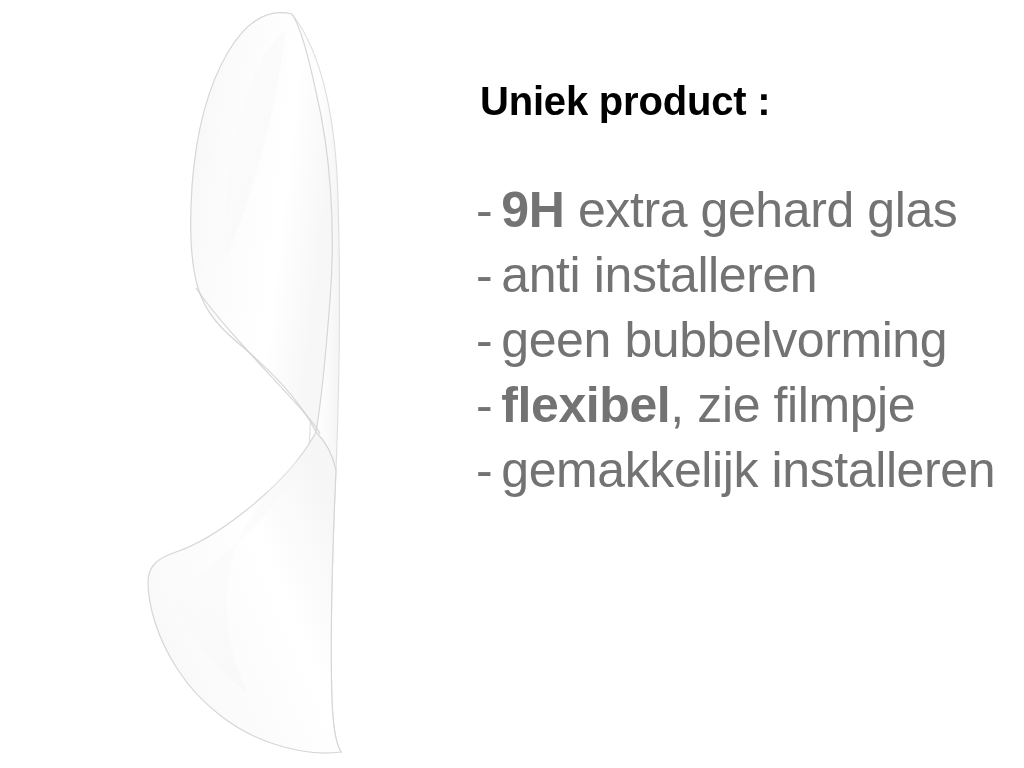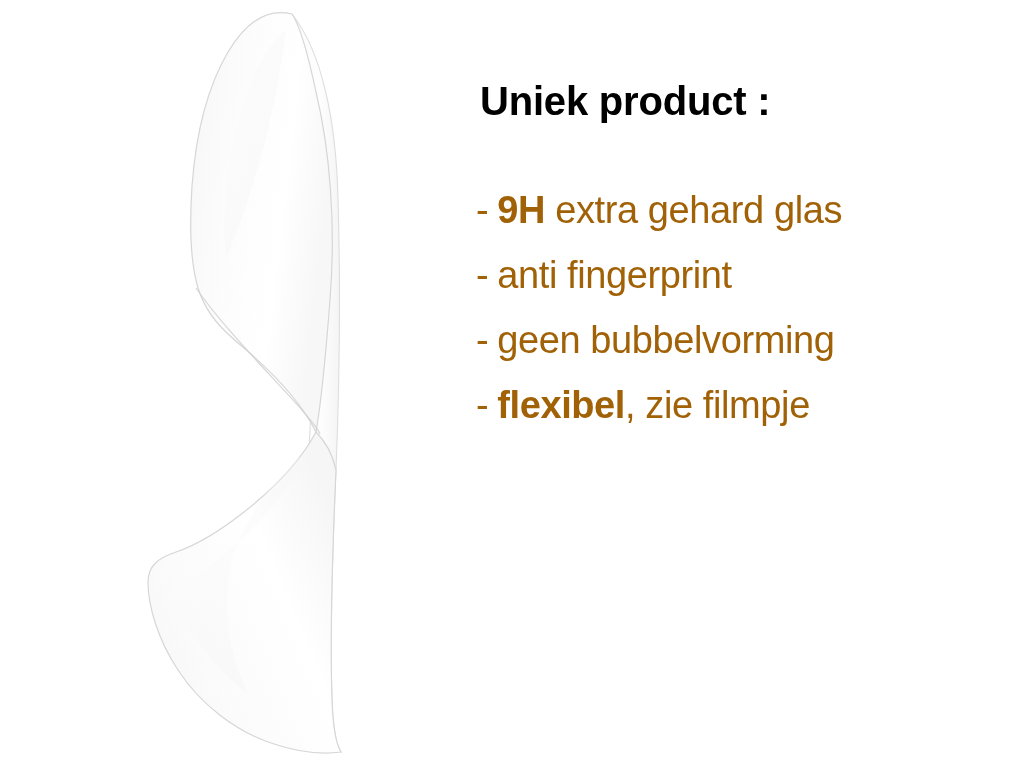--- a/index.html
+++ b/index.html
@@ -61,22 +61,22 @@
     position: absolute;
     left: 6px;
     top: 178px;
     width: 548px;
     list-style: none;
     margin: 0;
     padding: 0;
   }
 
   #feature-list li {
-    font-size: 38px;
-    color: #a16207;
+    font-size: 50px;
+    color: #737373;
     line-height: 65px;
     height: 65px;
     white-space: nowrap;
     letter-spacing: -0.4px;
   }
 
   .dash {
     display: inline-block;
     margin-right: 9px;
   }
@@ -168,24 +168,27 @@
 
   <div id="text-panel">
 
     <h1 id="product-heading">Uniek product :</h1>
 
     <ul id="feature-list">
       <li>
         <span class="dash">-</span><span class="strong">9H</span><span> extra gehard glas</span>
       </li>
       <li>
-        <span class="dash">-</span><span>anti fingerprint</span>
+        <span class="dash">-</span><span>anti installeren</span>
       </li>
       <li>
         <span class="dash">-</span><span>geen bubbelvorming</span>
       </li>
       <li>
         <span class="dash">-</span><span class="strong">flexibel</span><span>, zie filmpje</span>
       </li>
+      <li>
+        <span class="dash">-</span><span>gemakkelijk installeren</span>
+      </li>
     </ul>
 
   </div>
 </div>
 
 </body></html>

